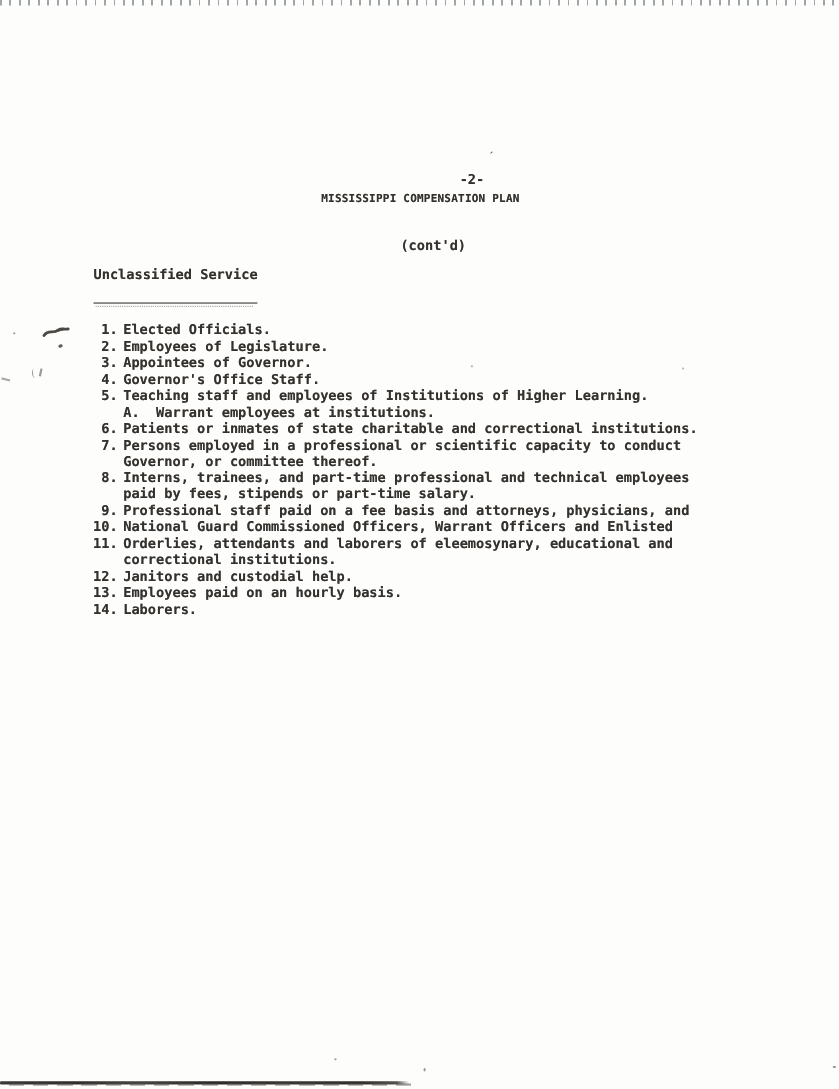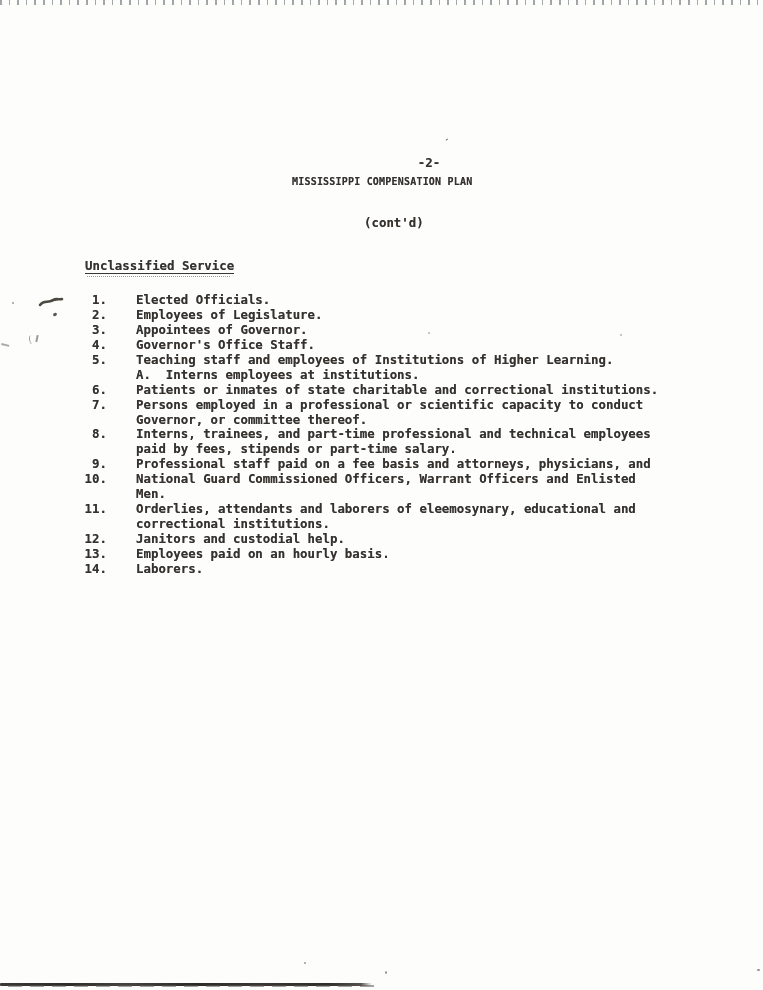--- a/index.html
+++ b/index.html
@@ -25,33 +25,33 @@
   }
   .page-number { position: absolute; top: 140px; left: 388px; line-height: 15px; white-space: pre; }
   .page-number .tick {
     position: absolute; top: -4px; right: -8px;
     font-size: 9px; color: #55514c; transform: rotate(8deg);
     text-shadow: none;
   }
   .doc-title { position: absolute; top: 174px; left: 292px; margin: 0; font-size: 10px; line-height: 15px; white-space: pre; letter-spacing: .2px; }
   .contd { position: absolute; top: 215px; left: 364px; line-height: 15px; white-space: pre; text-align: center; }
   .section-heading {
-    position: absolute; top: 258px; left: 85px; margin: 0;
+    position: absolute; top: 242px; left: 85px; margin: 0;
     font-size: 12.4px; line-height: 15px; white-space: pre;
-    padding-bottom: 0;
+    padding-bottom: 18px;
     border-bottom: 1.7px solid #3a3733;
   }
   .section-heading::after {
     content: ""; position: absolute; left: 2px; right: 4px; bottom: -4px;
     border-bottom: 1.3px dotted rgba(70,66,60,.5);
   }
   .service-list { position: absolute; top: 293px; left: 83px; }
   .list-line { display: flex; height: 14.95px; line-height: 14.95px; }
   .list-line .num { flex: none; width: 24px; text-align: right; white-space: pre; }
-  .list-line .txt { flex: none; margin-left: 29px; white-space: pre; }
+  .list-line .txt { flex: none; margin-left: 5px; white-space: pre; }
   
   .pencil { position: absolute; text-shadow: none; }
   .squiggle { top: 296px; left: 38px; width: 26px; height: 12px; }
   .p-dot { border-radius: 50%; background: #5d5a55; }
   .dot-1 { top: 302px; left: 12px; width: 2px; height: 2px; opacity: .6; }
   .dot-2 { top: 313px; left: 53px; width: 4px; height: 3px; transform: rotate(-20deg); }
   .mark-comma { top: 338px; left: 2px; width: 8px; height: 6px; border-bottom: 2px solid #8a8füret; border-bottom: 2px solid #8a867f; transform: rotate(14deg); opacity: .7; }
   .mark-paren { top: 335px; left: 29px; width: 5px; height: 9px; border-left: 1.6px solid #7d7973; border-radius: 50% 0 0 50%; transform: rotate(-8deg); opacity: .75; }
   .mark-tick2 { top: 335px; left: 36px; width: 1.6px; height: 7px; background: #7d7973; transform: rotate(12deg); opacity: .75; }
   
@@ -108,21 +108,21 @@
       <div class="list-line">
         <span class="num">4.</span>
         <span class="txt">Governor's Office Staff.</span>
       </div>
       <div class="list-line">
         <span class="num">5.</span>
         <span class="txt">Teaching staff and employees of Institutions of Higher Learning.</span>
       </div>
       <div class="list-line">
         <span class="num"></span>
-        <span class="txt">A.  Interns employees at institutions.</span>
+        <span class="txt">A.  Warrant employees at institutions.</span>
       </div>
       <div class="list-line">
         <span class="num">6.</span>
         <span class="txt">Patients or inmates of state charitable and correctional institutions.</span>
       </div>
       <div class="list-line">
         <span class="num">7.</span>
         <span class="txt">Persons employed in a professional or scientific capacity to conduct</span>
       </div>
       <div class="list-line">
@@ -137,24 +137,20 @@
         <span class="num"></span>
         <span class="txt">paid by fees, stipends or part-time salary.</span>
       </div>
       <div class="list-line">
         <span class="num">9.</span>
         <span class="txt">Professional staff paid on a fee basis and attorneys, physicians, and</span>
       </div>
       <div class="list-line">
         <span class="num">10.</span>
         <span class="txt">National Guard Commissioned Officers, Warrant Officers and Enlisted</span>
-      </div>
-      <div class="list-line">
-        <span class="num"></span>
-        <span class="txt">Men.</span>
       </div>
       <div class="list-line">
         <span class="num">11.</span>
         <span class="txt">Orderlies, attendants and laborers of eleemosynary, educational and</span>
       </div>
       <div class="list-line">
         <span class="num"></span>
         <span class="txt">correctional institutions.</span>
       </div>
       <div class="list-line">

